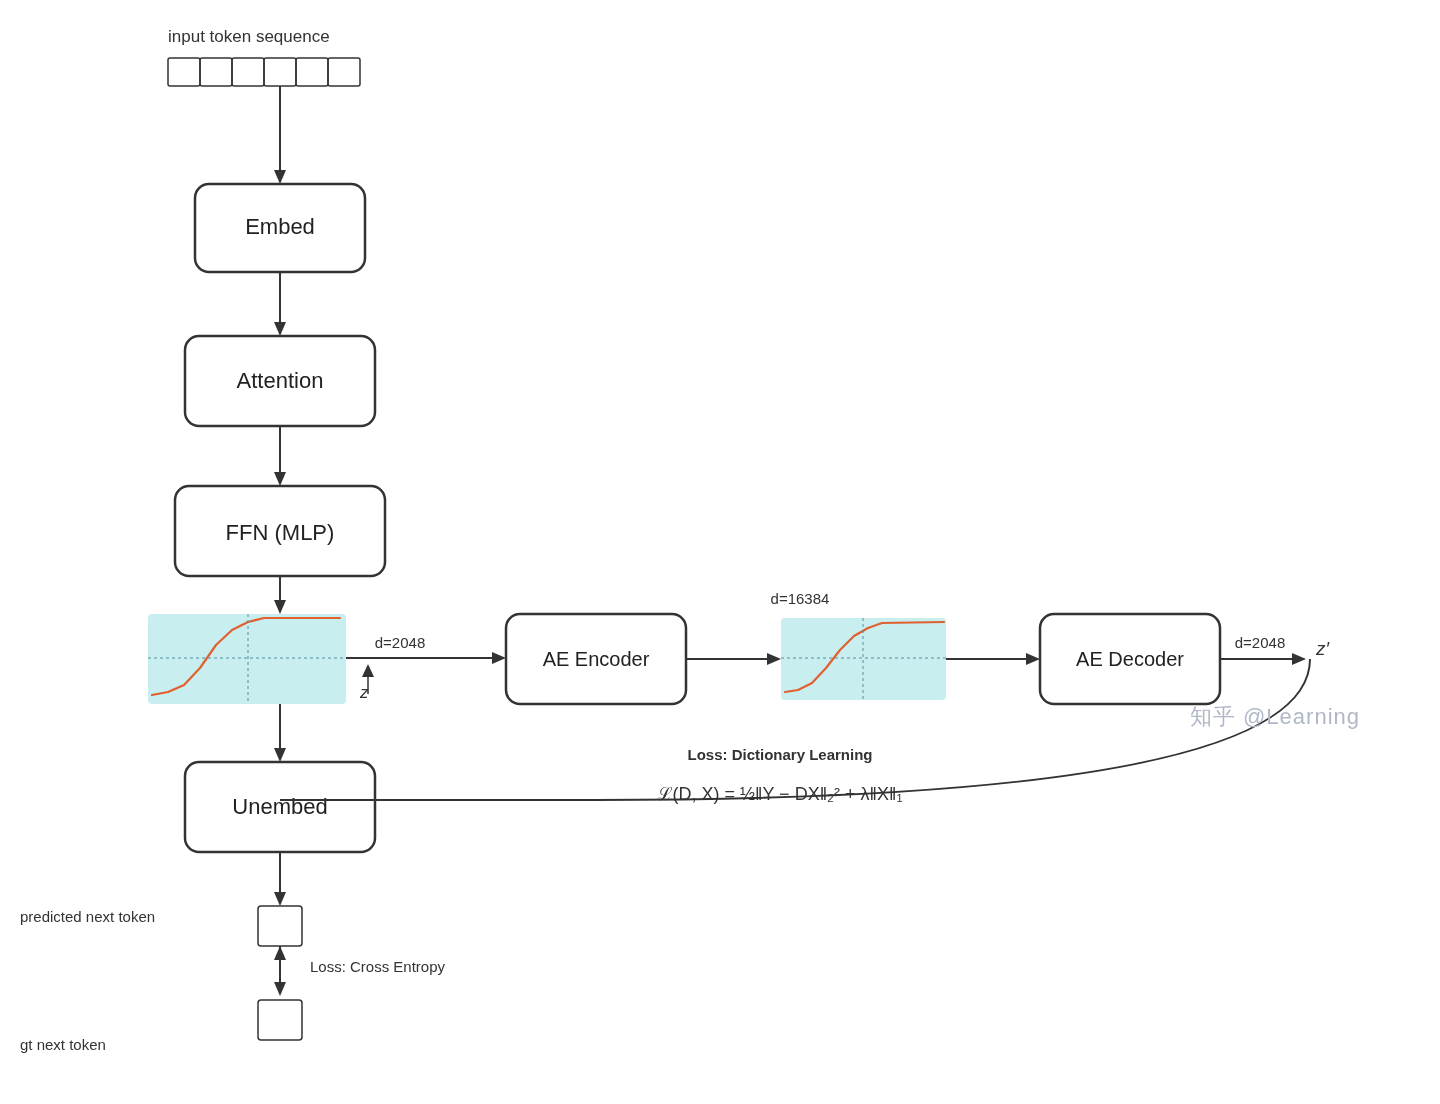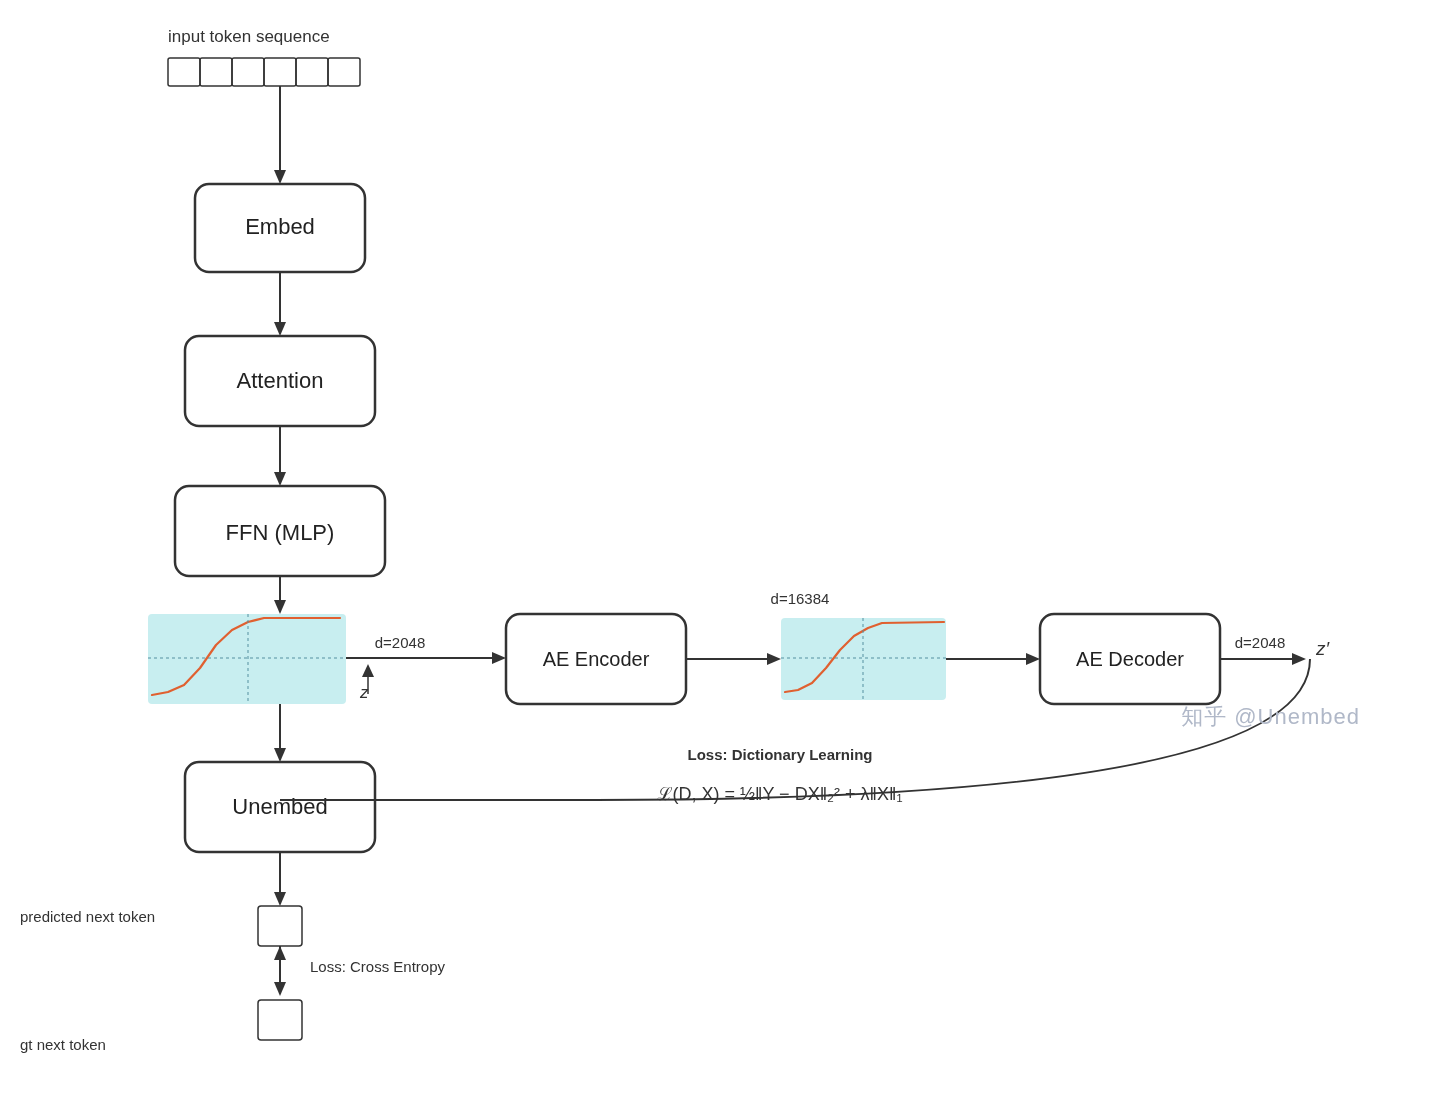--- a/index.html
+++ b/index.html
@@ -145,14 +145,14 @@
     <text x="1316" y="655" font-size="19" fill="#333" font-family="Arial, sans-serif" font-style="italic">z′</text>
 
     <path d="M 1310 659 Q 1310 800 596 800 Q 370 800 280 800" fill="none" stroke="#333" stroke-width="2"></path>
 
     <text x="780" y="760" font-size="15" fill="#333" font-family="Arial, sans-serif" font-weight="bold" text-anchor="middle">Loss: Dictionary Learning</text>
 
     <text x="780" y="800" font-size="18" fill="#333" font-family="Arial, sans-serif" text-anchor="middle">ℒ(D, X) = ½‖Y − DX‖₂² + λ‖X‖₁</text>
 
   </svg>
 
-  <div class="watermark">知乎 @Unembed</div>
+  <div class="watermark">知乎 @Learning</div>
 </div>
 
 </body></html>

